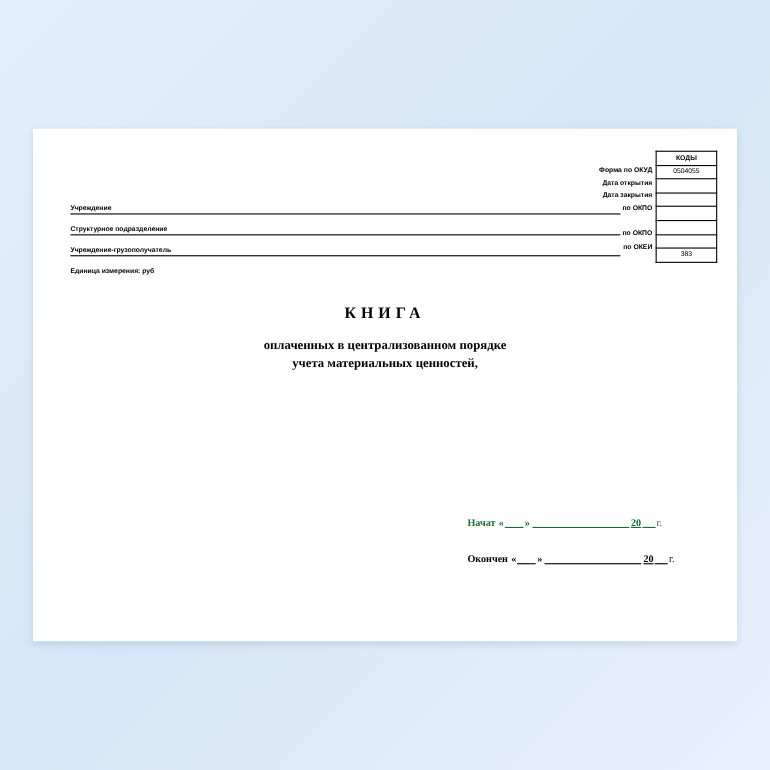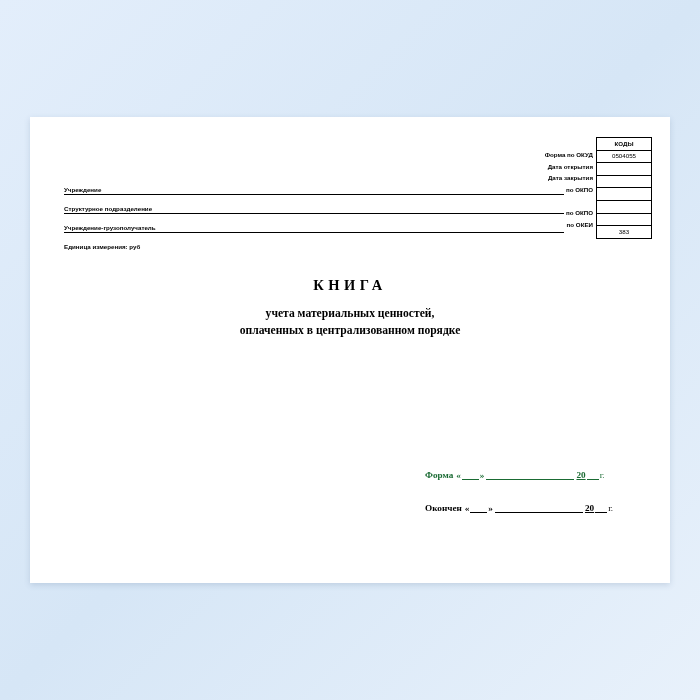--- a/index.html
+++ b/index.html
@@ -234,27 +234,27 @@
       <div class="org-row">
         <span>Учреждение-грузополучатель</span>
       </div>
       <div class="org-row last">
         <span>Единица измерения: руб</span>
       </div>
     </div>
 
     <div class="title-block">
       <div class="title-main">КНИГА</div>
+      <div class="title-sub">оплаченных в централизованном порядке</div>
       <div class="title-sub">учета материальных ценностей,</div>
-      <div class="title-sub">оплаченных в централизованном порядке</div>
     </div>
 
     <div class="dates-block">
       <div class="date-row green">
-        <span class="lbl">Форма</span>
+        <span class="lbl">Начат</span>
         <span class="q">«</span>
         <span class="u-short"></span>
         <span class="q">»</span>
         <span class="u-long"></span>
         <span class="yr">20</span>
         <span class="u-mini"></span>
         <span class="tail">г.</span>
       </div>
       <div class="date-row">
         <span class="lbl">Окончен</span>

